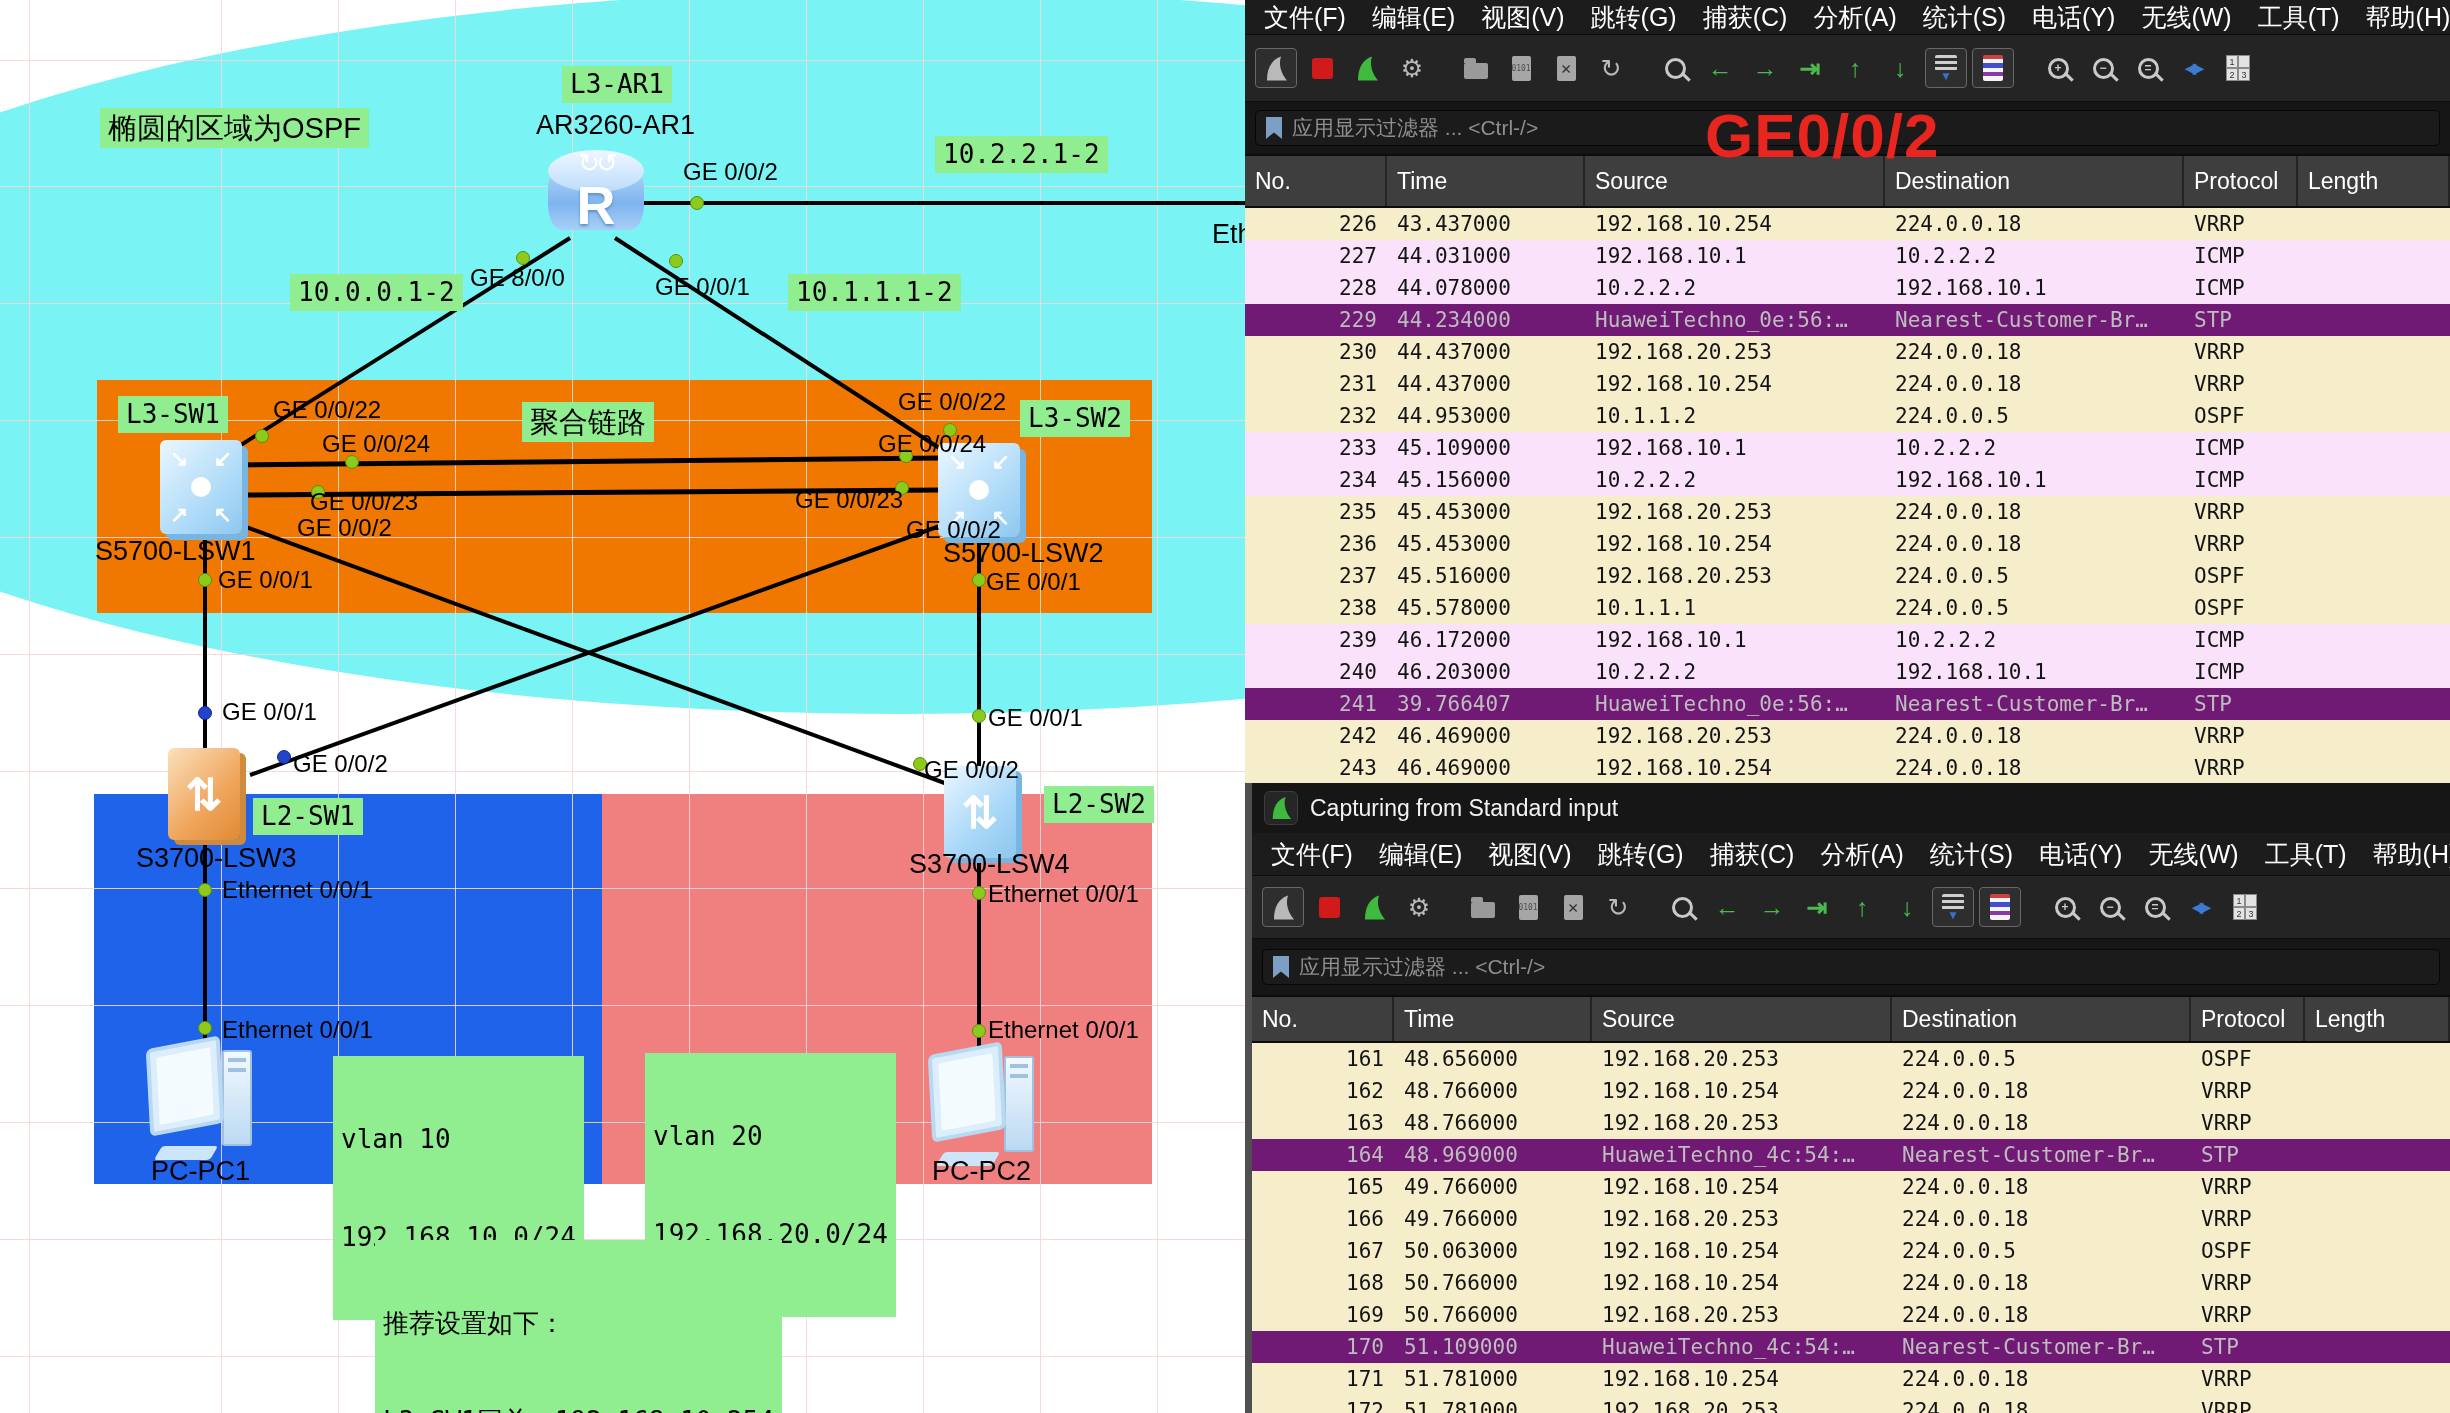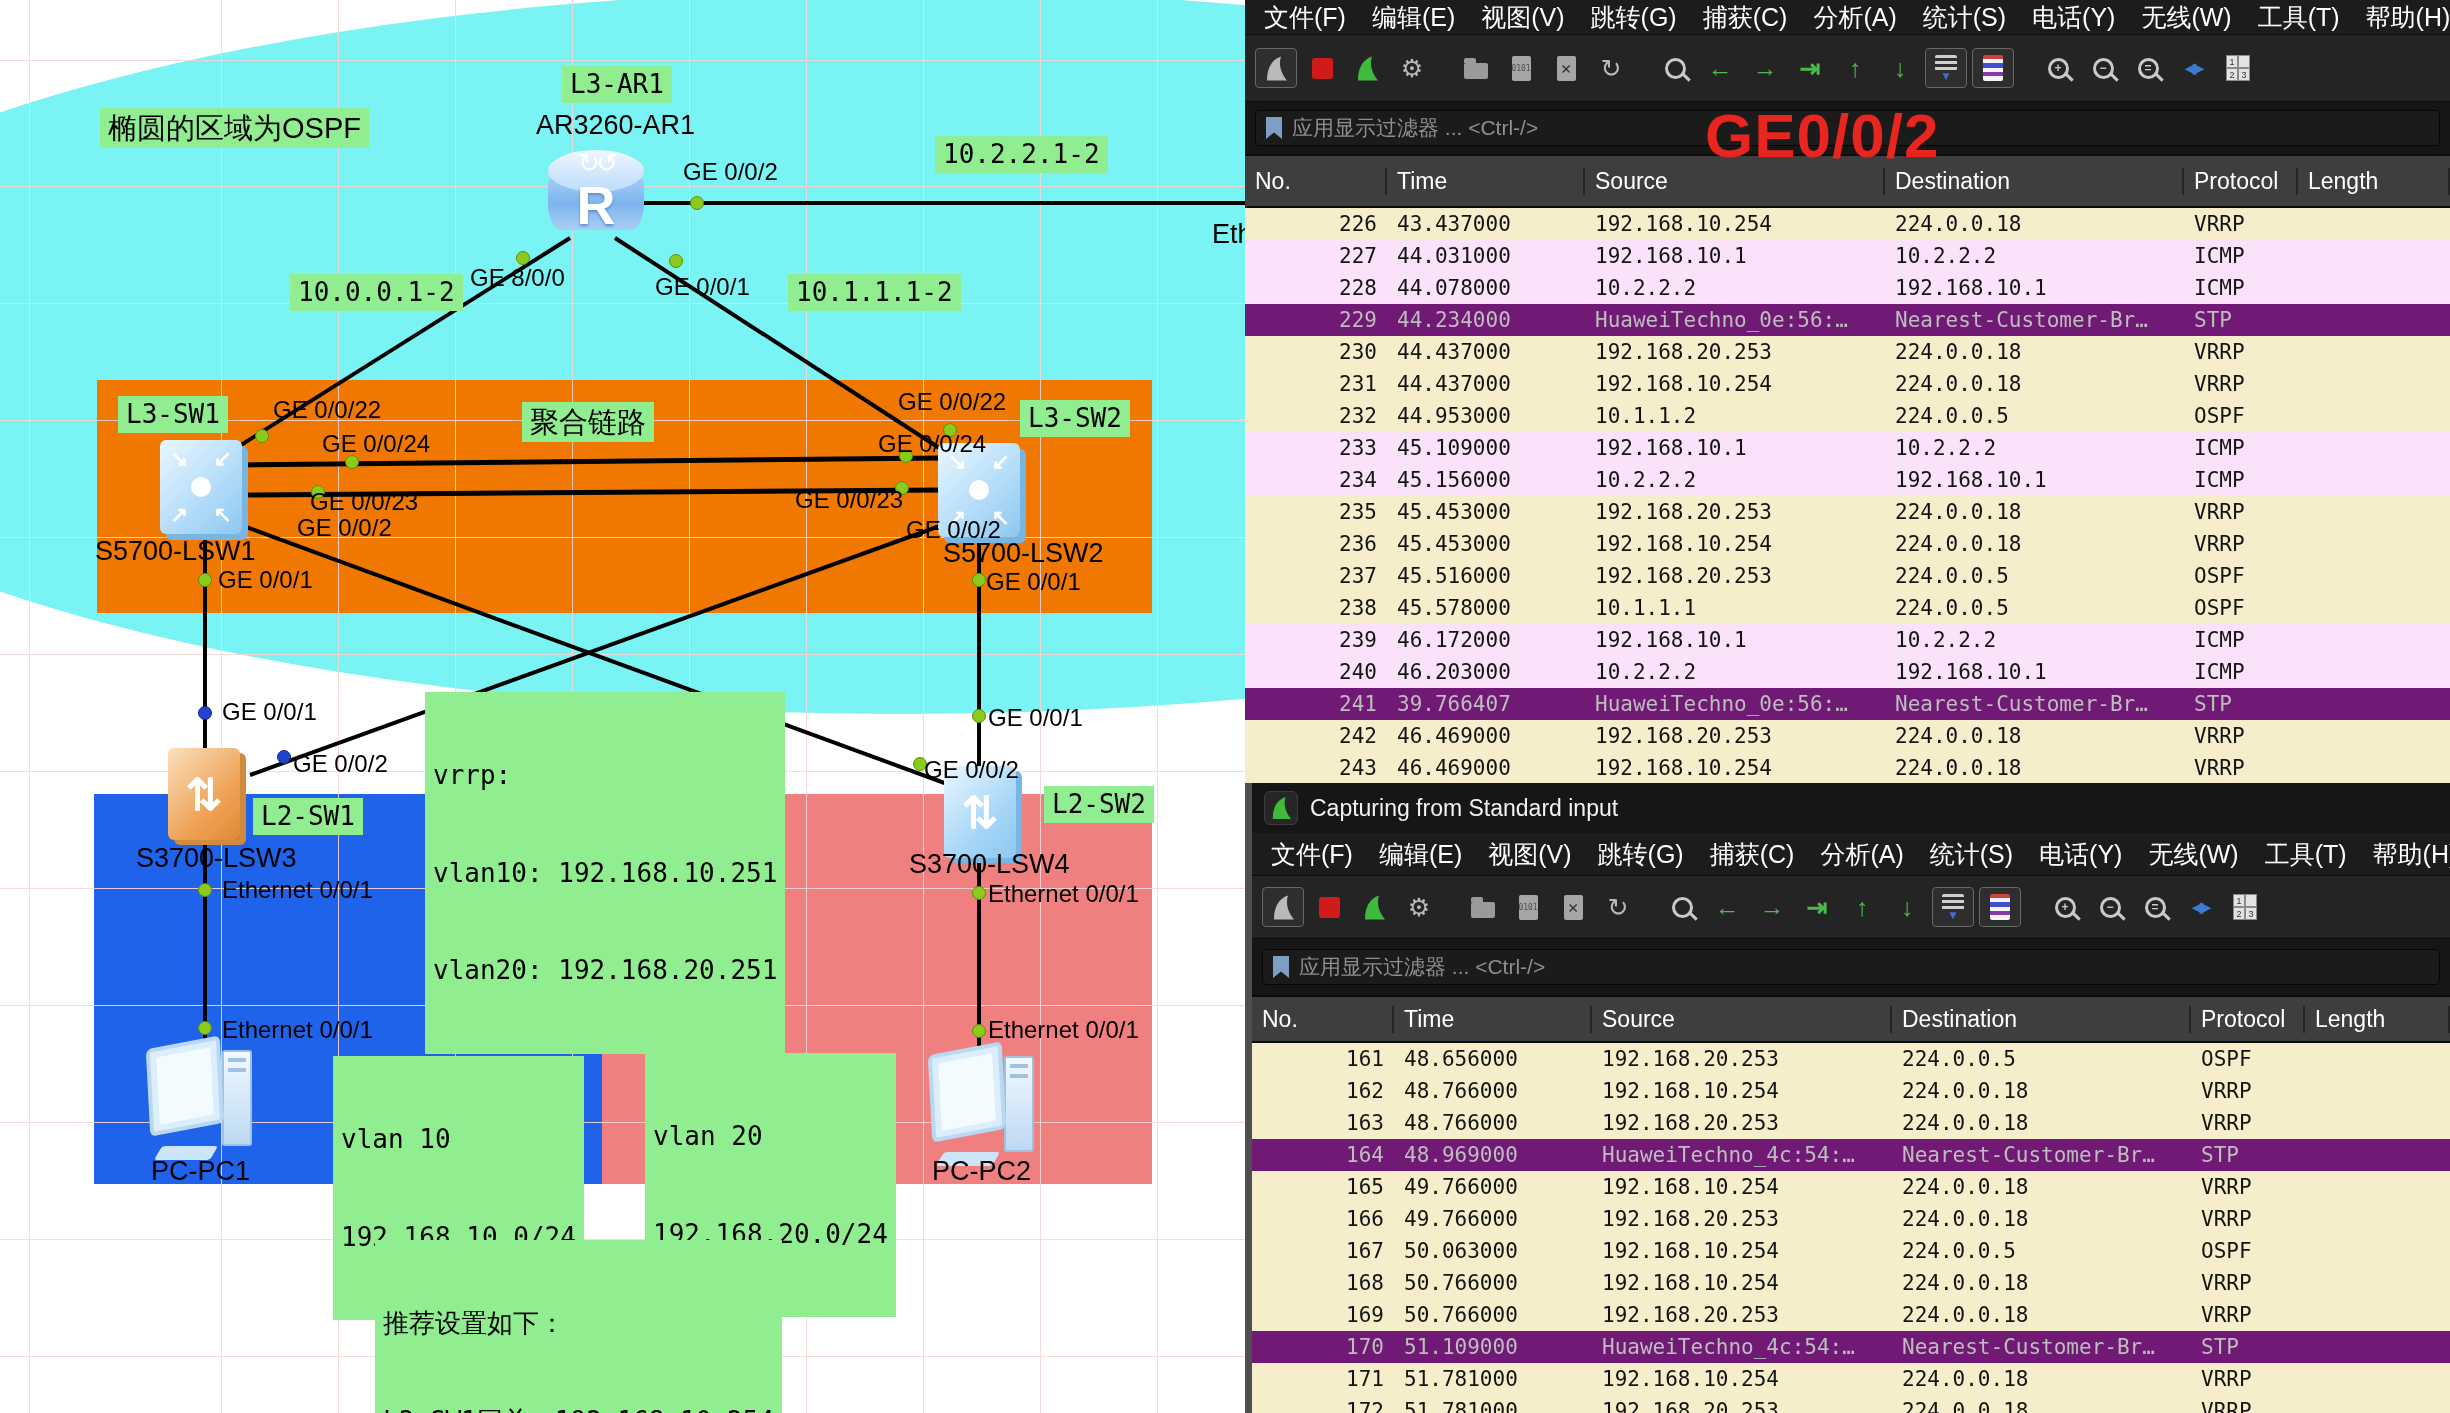--- a/index.html
+++ b/index.html
@@ -103,21 +103,21 @@
   .lay b{border:1px solid #8a8a8a;display:flex;align-items:center;justify-content:center;font-weight:normal;}
 
   .filterbar{display:flex;align-items:center;background:#161616;}
   #ws-top .filterbar{height:52px;}
   #ws-bottom .filterbar{height:56px;}
   .ffield{flex:1;margin:7px 10px;height:34px;background:#1b1b1b;border:1px solid #060606;border-radius:5px;
           display:flex;align-items:center;gap:10px;padding:0 10px;}
   .bm{width:16px;height:22px;background:#7d9fc4;clip-path:polygon(0 0,100% 0,100% 100%,50% 70%,0 100%);}
   .ftext{color:#8f8f8f;font-size:21px;white-space:nowrap;}
 
-  .thead{display:flex;background:#3e3e3e;border-top:2px solid #0c0c0c;border-bottom:2px solid #0c0c0c;align-items:center;}
+  .thead{display:flex;background:#3e3e3e;border-top:2px solid #0c0c0c;border-bottom:2px solid #0c0c0c;}
   #ws-top .thead{height:50px;}
   #ws-bottom .thead{height:44px;}
   .th{display:flex;align-items:center;color:#fff;font-size:23px;box-sizing:border-box;
       border-right:2px solid #242424;padding-left:10px;overflow:hidden;white-space:nowrap;}
   .w-no{width:142px;}.w-time{width:198px;}.w-src{width:300px;}.w-dst{width:299px;}.w-proto{width:114px;}.w-len{flex:1;}
 
   .rows{position:relative;}
   .row{display:flex;height:32px;align-items:center;color:#141414;
        font-family:"DejaVu Sans Mono",monospace;font-size:21px;}
   .row .c{box-sizing:border-box;padding-left:10px;overflow:hidden;white-space:nowrap;}
@@ -222,25 +222,20 @@
     <div class="glabel" style="left:562px;top:66px">L3-AR1</div>
     <div class="glabel" style="left:935px;top:136px">10.2.2.1-2</div>
     <div class="glabel" style="left:290px;top:274px">10.0.0.1-2</div>
     <div class="glabel" style="left:788px;top:274px">10.1.1.1-2</div>
     <div class="glabel cn" style="left:522px;top:402px">聚合链路</div>
     <div class="glabel" style="left:118px;top:396px">L3-SW1</div>
     <div class="glabel" style="left:1020px;top:400px">L3-SW2</div>
     <div class="glabel" style="left:253px;top:798px">L2-SW1</div>
     <div class="glabel" style="left:1044px;top:786px">L2-SW2</div>
 
-    <div class="glabel" style="left:425px;top:692px">
-      <div>vrrp:</div>
-      <div>vlan10: 192.168.10.251</div>
-      <div>vlan20: 192.168.20.251</div>
-    </div>
     <div class="glabel" style="left:333px;top:1056px">
       <div>vlan 10</div>
       <div>192.168.10.0/24</div>
     </div>
     <div class="glabel" style="left:645px;top:1053px">
       <div>vlan 20</div>
       <div>192.168.20.0/24</div>
     </div>
     <div class="glabel" style="left:375px;top:1240px">
       <div>推荐设置如下：</div>

